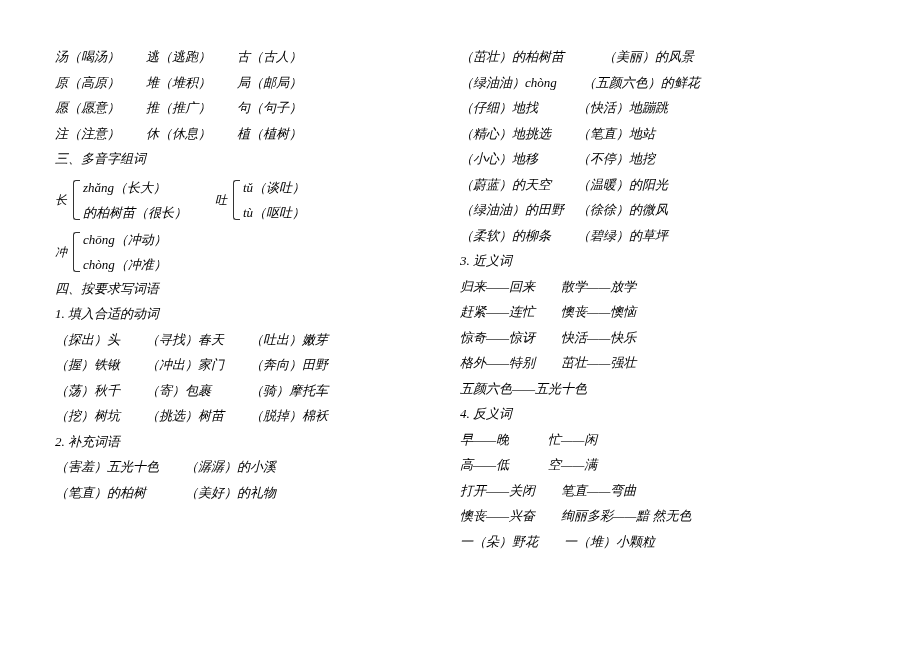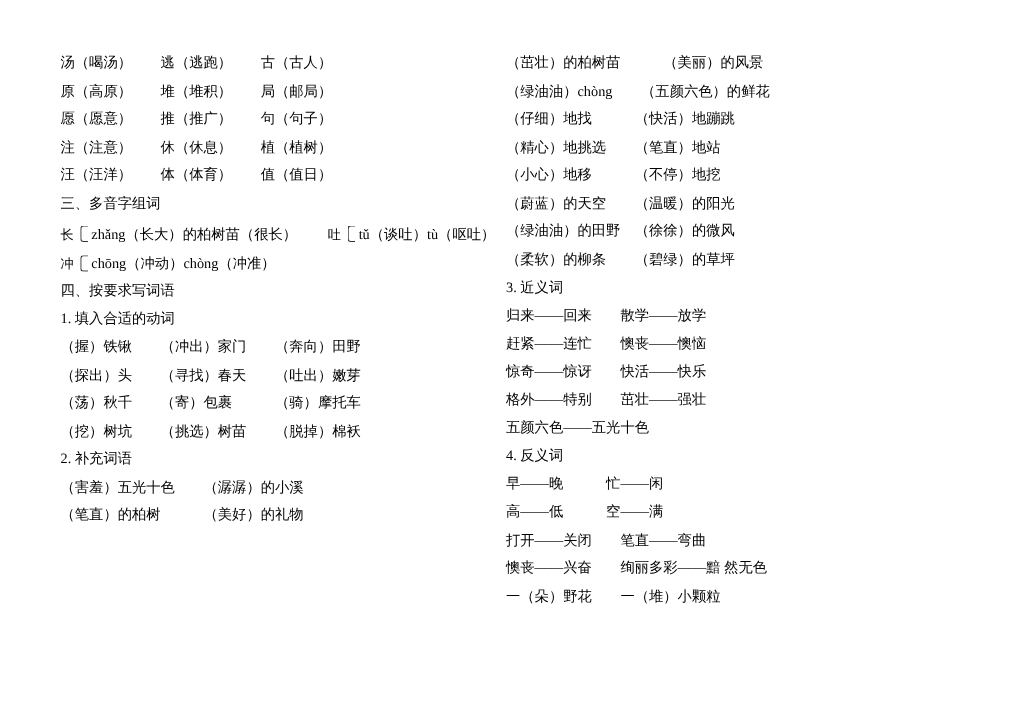--- a/index.html
+++ b/index.html
@@ -12,20 +12,21 @@
     font-size: 13px;
     color: #000;
     line-height: 1.0;
   }
   .page {
     display: flex;
     flex-direction: row;
     padding: 50px 55px 20px 55px;
     box-sizing: border-box;
     height: 100%;
+    font-style: italic;
   }
   .col {
     width: 50%;
     display: flex;
     flex-direction: column;
   }
   .ln {
     margin-bottom: 12.5px;
     white-space: nowrap;
   }
@@ -43,40 +44,39 @@
     border-left: 1px solid #333;
     border-top: 1px solid #333;
     border-bottom: 1px solid #333;
     border-radius: 3px 0 0 3px;
     width: 6px;
     align-self: stretch;
     margin: 2px 3px 2px 2px;
   }
   .bracket-rows {
     display: flex;
-    flex-direction: row;
+    flex-direction: column;
     justify-content: space-between;
   }
   .bracket-rows .ln {
     margin-bottom: 0;
     padding: 3px 0;
   }
   .spacer { height: 6px; }
 </style>
 </head>
 <body>
 
 <div class="page">
 
   <div class="col">
     <div class="ln">汤（喝汤）　　逃（逃跑）　　古（古人）</div>
     <div class="ln">原（高原）　　堆（堆积）　　局（邮局）</div>
     <div class="ln">愿（愿意）　　推（推广）　　句（句子）</div>
     <div class="ln">注（注意）　　休（休息）　　植（植树）</div>
-    <div class="ln">汪（汪洋）　　体（体育）　　值（值日）</div>
 
     <div class="ln">三、多音字组词</div>
 
     <div class="bracket-block">
       <span class="bracket-char">长</span>
       <span class="bracket"></span>
       <div class="bracket-rows">
         <div class="ln">zhǎng（长大）</div>
         <div class="spacer"></div>
         <div class="ln">的柏树苗（很长）</div>
@@ -96,22 +96,22 @@
       <span class="bracket"></span>
       <div class="bracket-rows">
         <div class="ln">chōng（冲动）</div>
         <div class="spacer"></div>
         <div class="ln">chòng（冲准）</div>
       </div>
     </div>
 
     <div class="ln">四、按要求写词语</div>
     <div class="ln">1. 填入合适的动词</div>
+    <div class="ln">（探出）头　　（寻找）春天　　（吐出）嫩芽</div>
     <div class="ln">（握）铁锹　　（冲出）家门　　（奔向）田野</div>
-    <div class="ln">（探出）头　　（寻找）春天　　（吐出）嫩芽</div>
     <div class="ln">（荡）秋千　　（寄）包裹　　　（骑）摩托车</div>
     <div class="ln">（挖）树坑　　（挑选）树苗　　（脱掉）棉袄</div>
 
     <div class="ln">2. 补充词语</div>
     <div class="ln">（害羞）五光十色　　（潺潺）的小溪</div>
     <div class="ln">（笔直）的柏树　　　（美好）的礼物</div>
   </div>
 
   <div class="col">
     <div class="ln">（茁壮）的柏树苗　　　（美丽）的风景</div>

